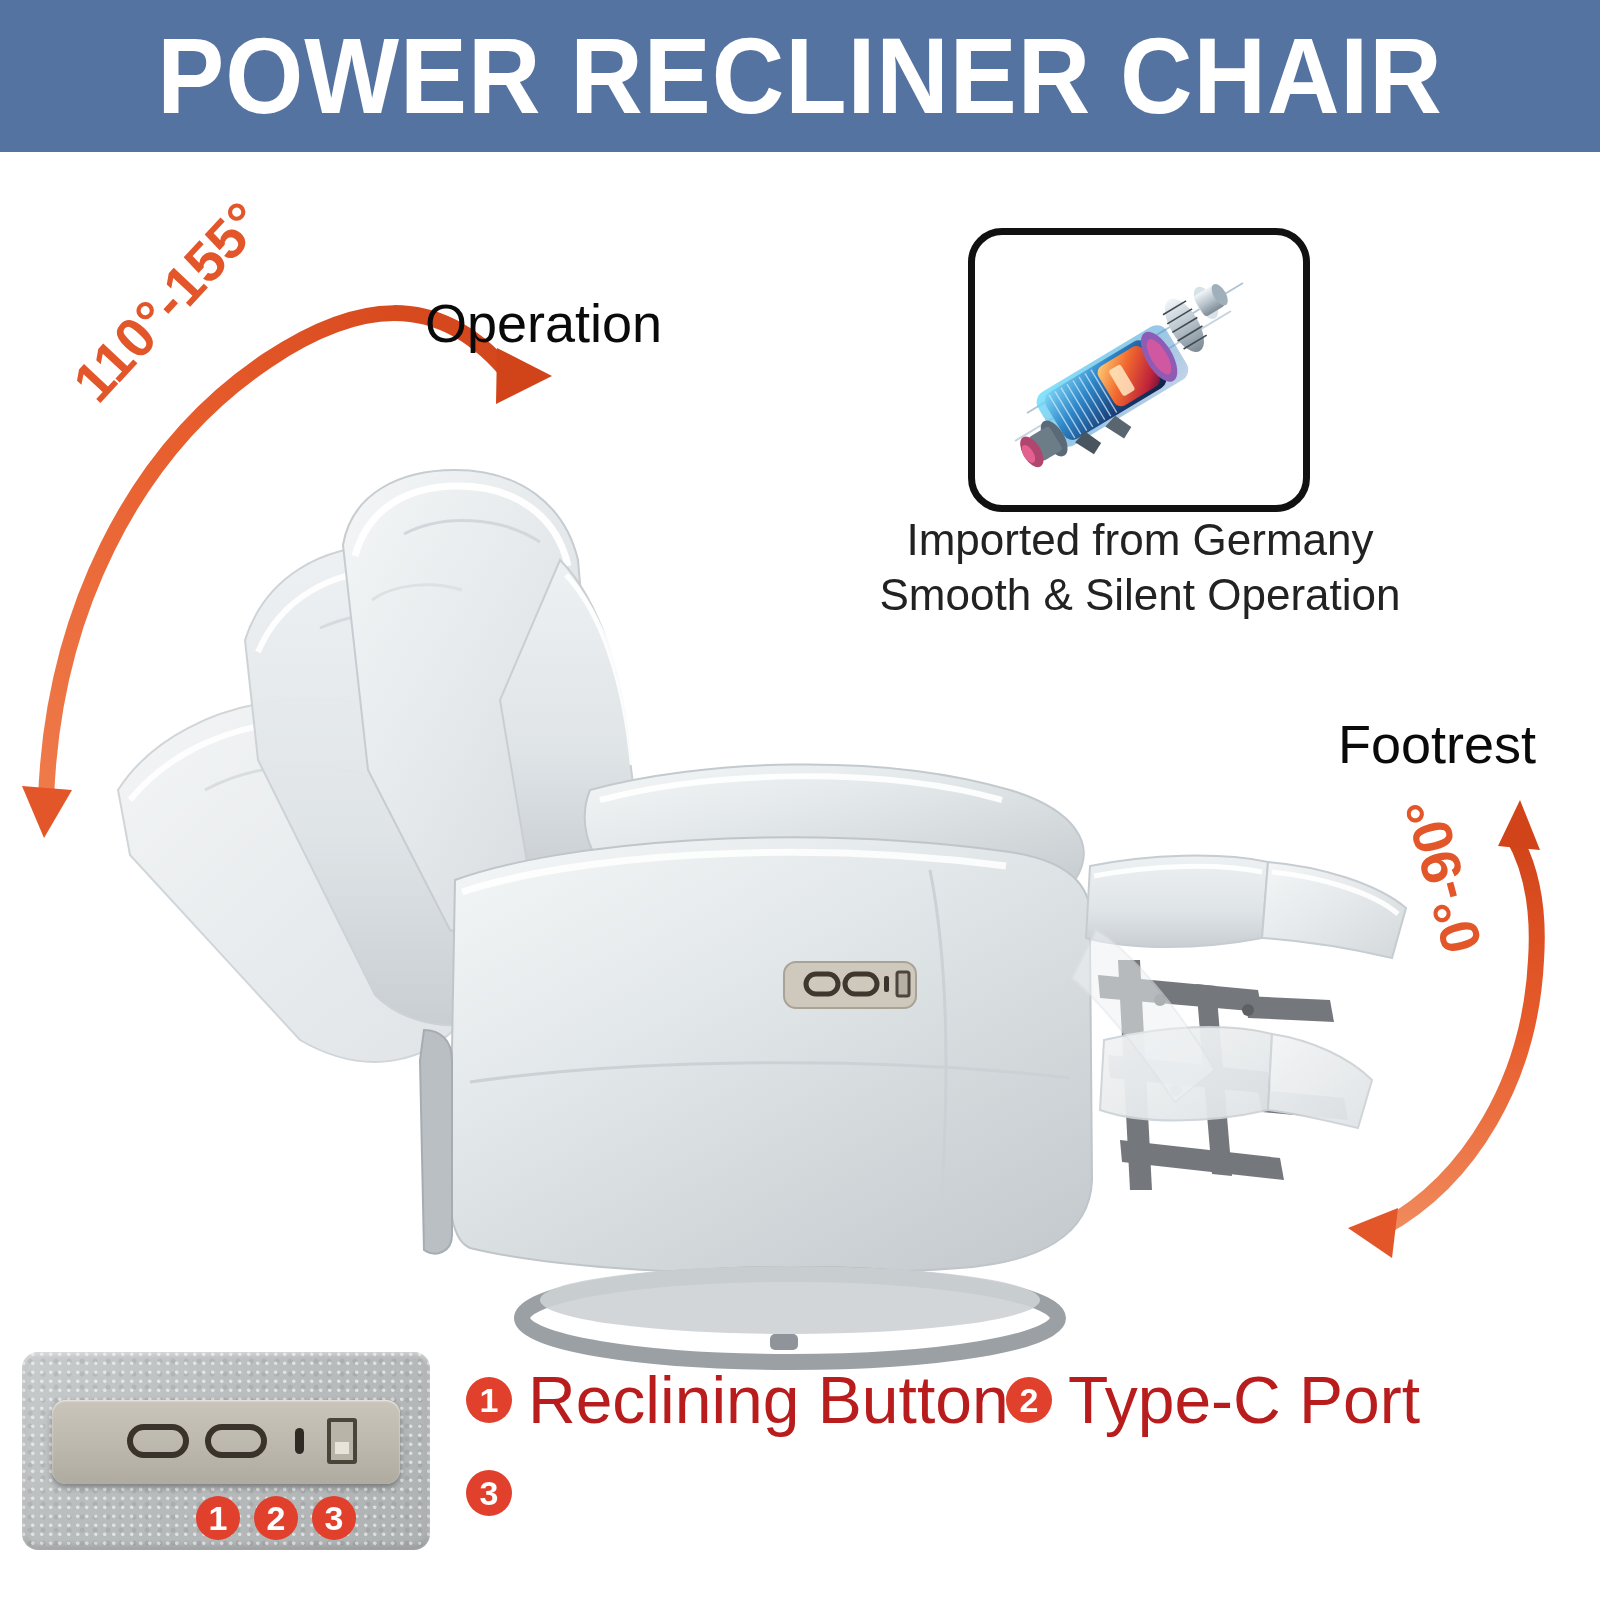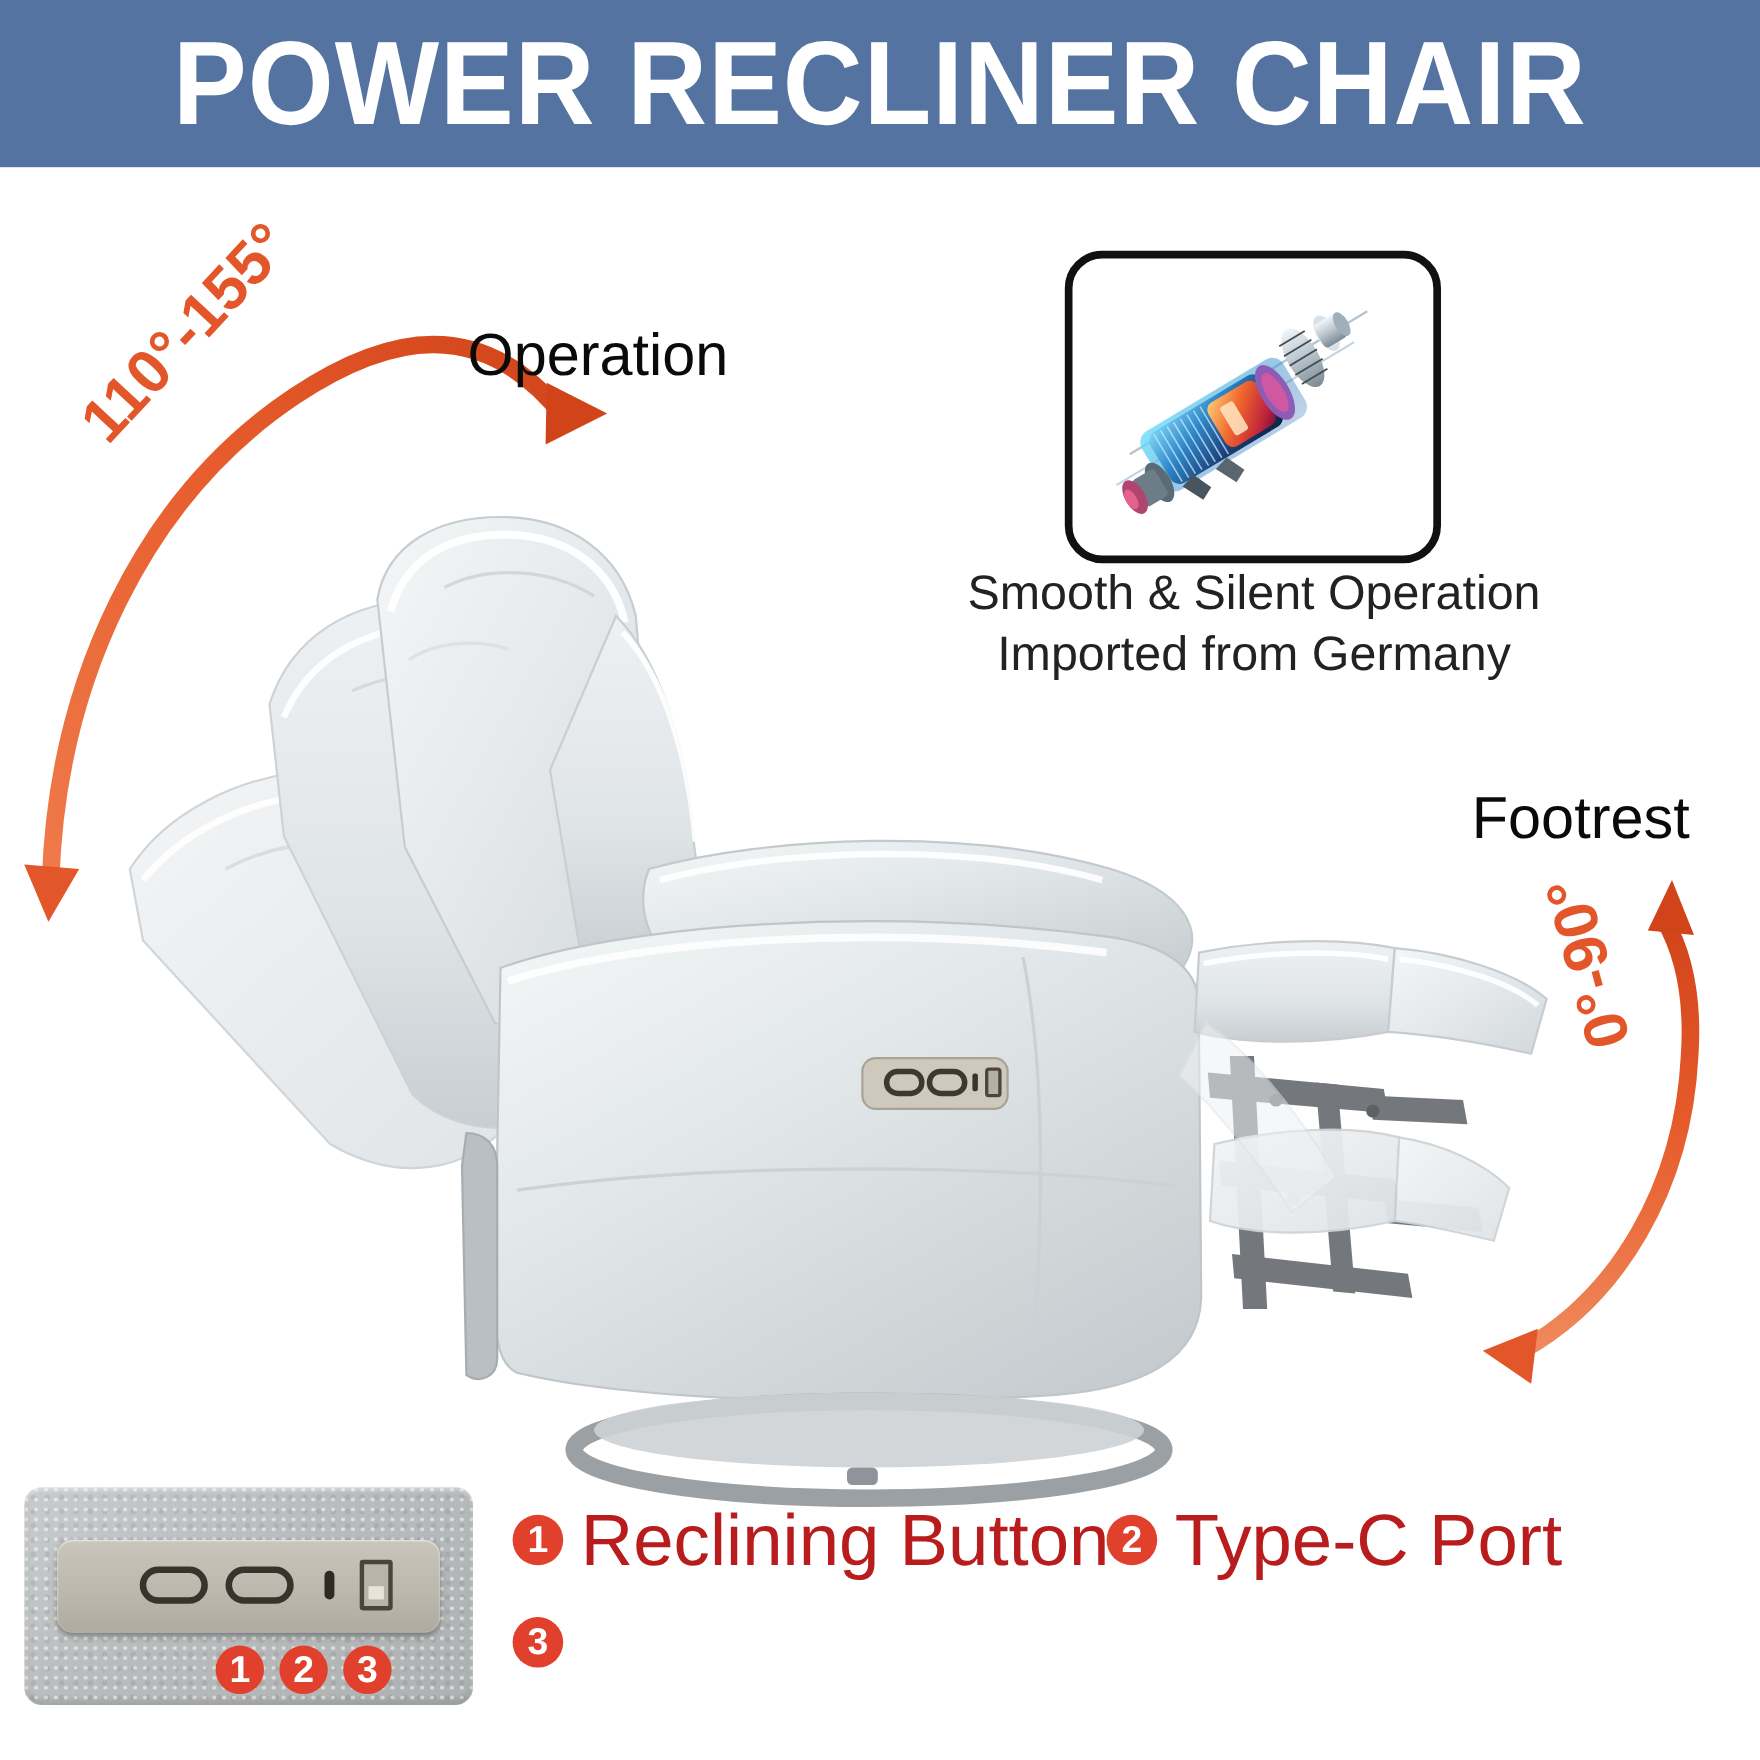--- a/index.html
+++ b/index.html
@@ -366,22 +366,22 @@
         <ellipse cx="30" cy="150" rx="9" ry="17" fill="#b0456f"></ellipse>
         <ellipse cx="26" cy="150" rx="5" ry="10" fill="#e2618f"></ellipse>
 
         <path d="M72,164 L82,184 L94,178 L86,160 Z" fill="#48545e"></path>
         <path d="M106,166 L116,186 L128,180 L120,162 Z" fill="#5a666f"></path>
       </g>
     </svg>
   </div>
 
   <div class="motor-caption">
+    <div>Imported from Germany</div>
     <div>Smooth &amp; Silent Operation</div>
-    <div>Imported from Germany</div>
   </div>
 
   <div class="panel-photo">
     <div class="panel-bezel">
       <div class="btn-oval b1"></div>
       <div class="btn-oval b2"></div>
       <div class="port-c"></div>
       <div class="port-usb"></div>
     </div>
     <div class="num-badge nb1">1</div>

